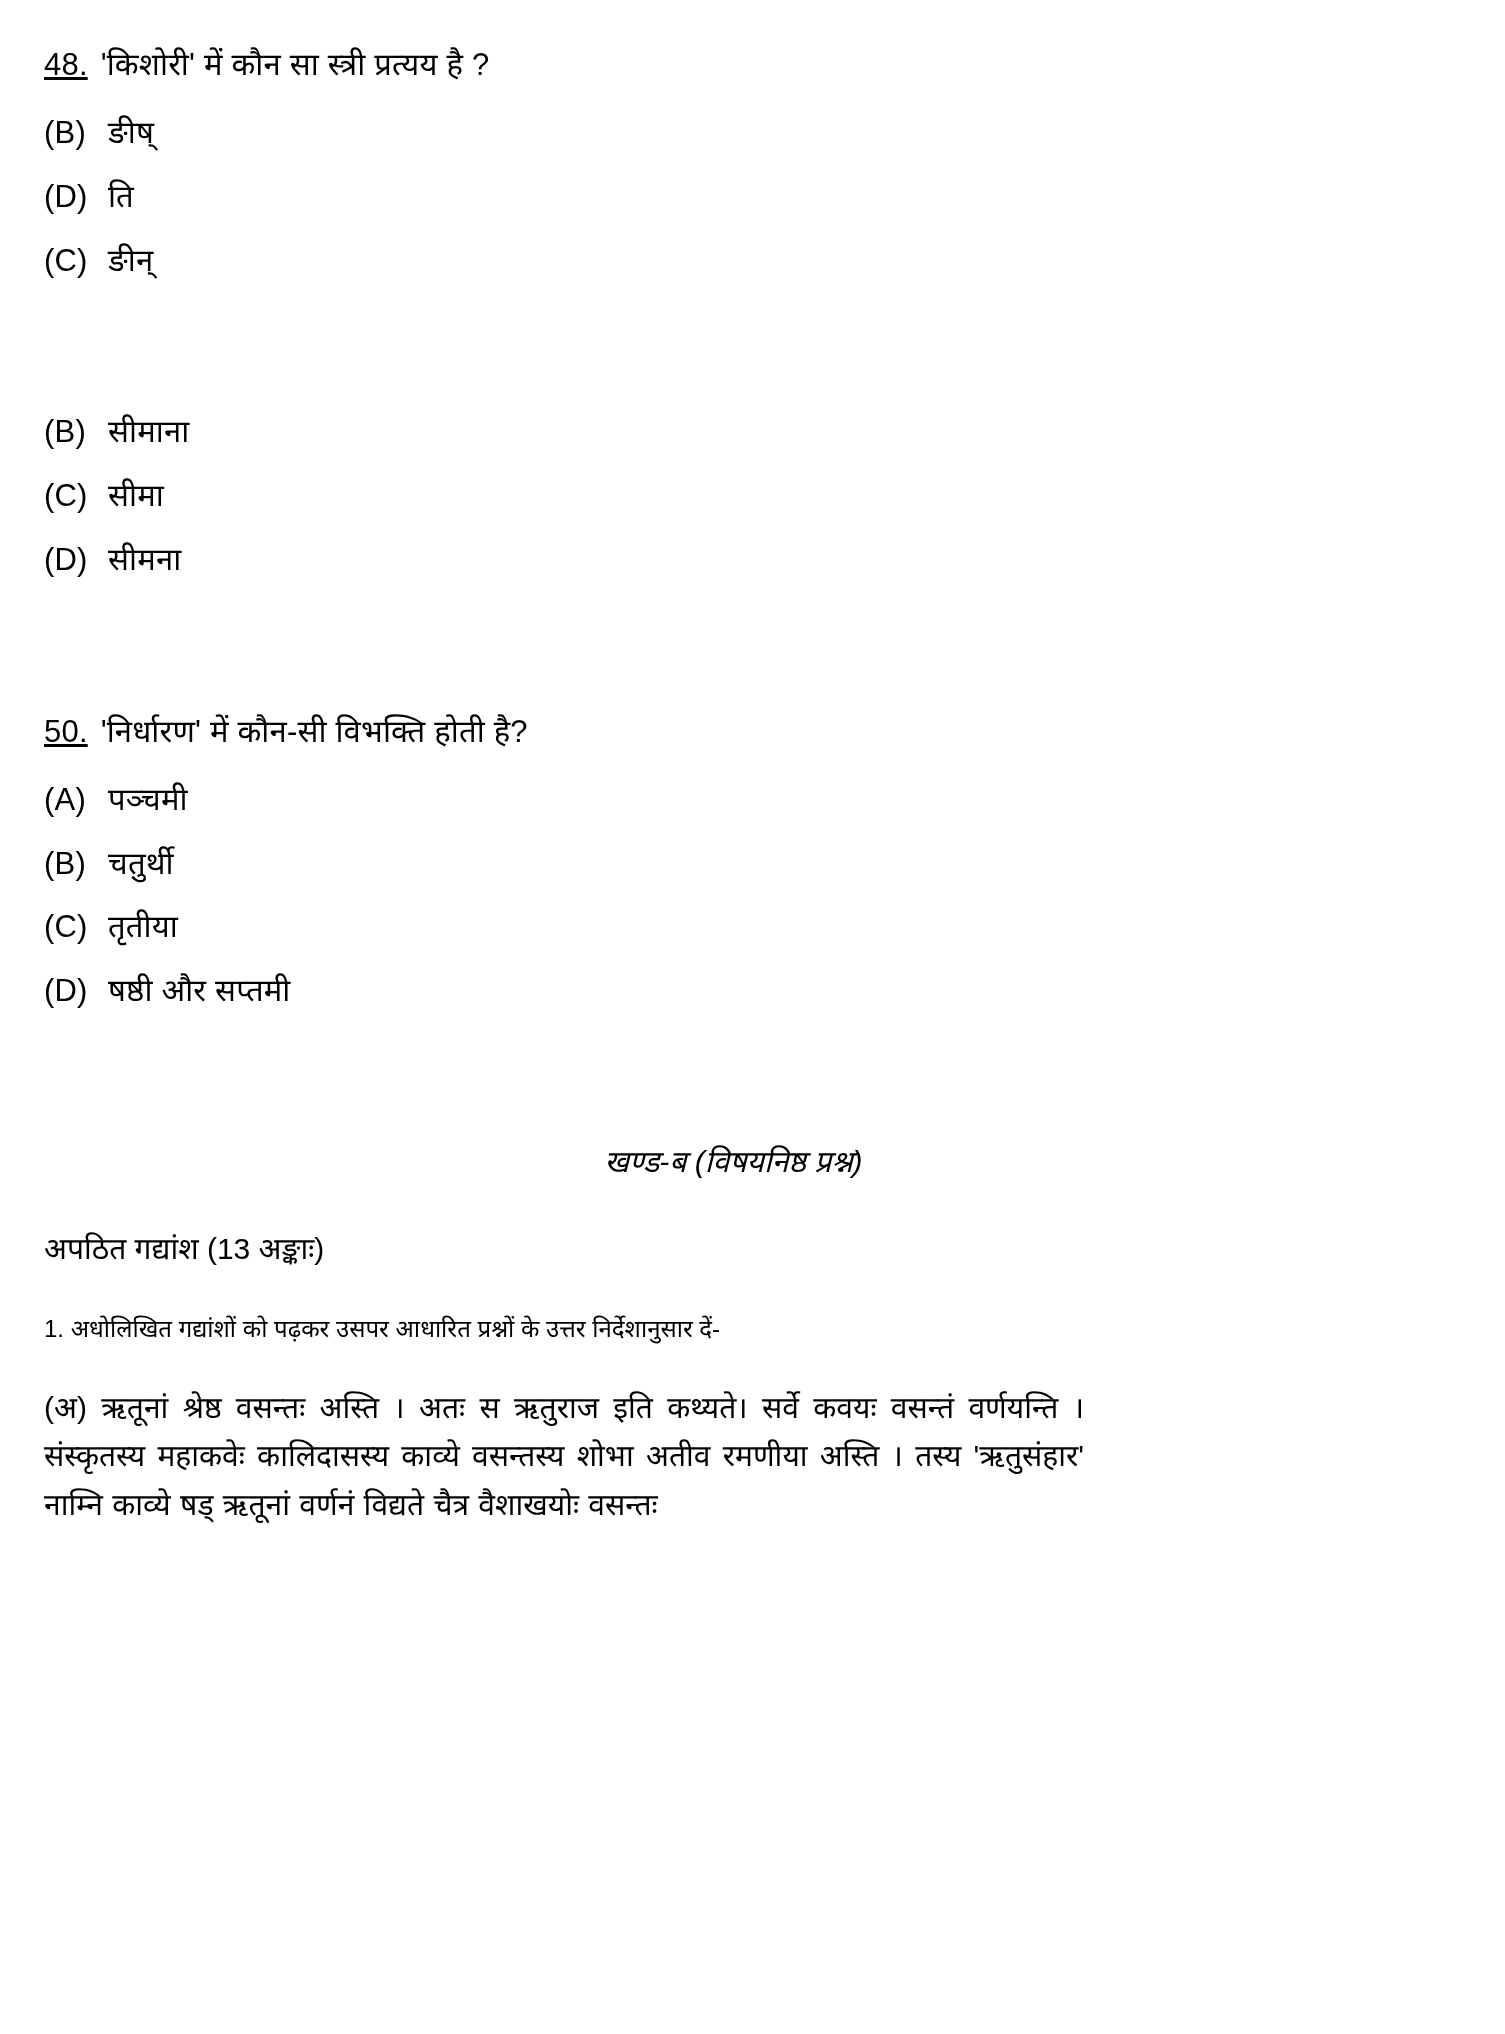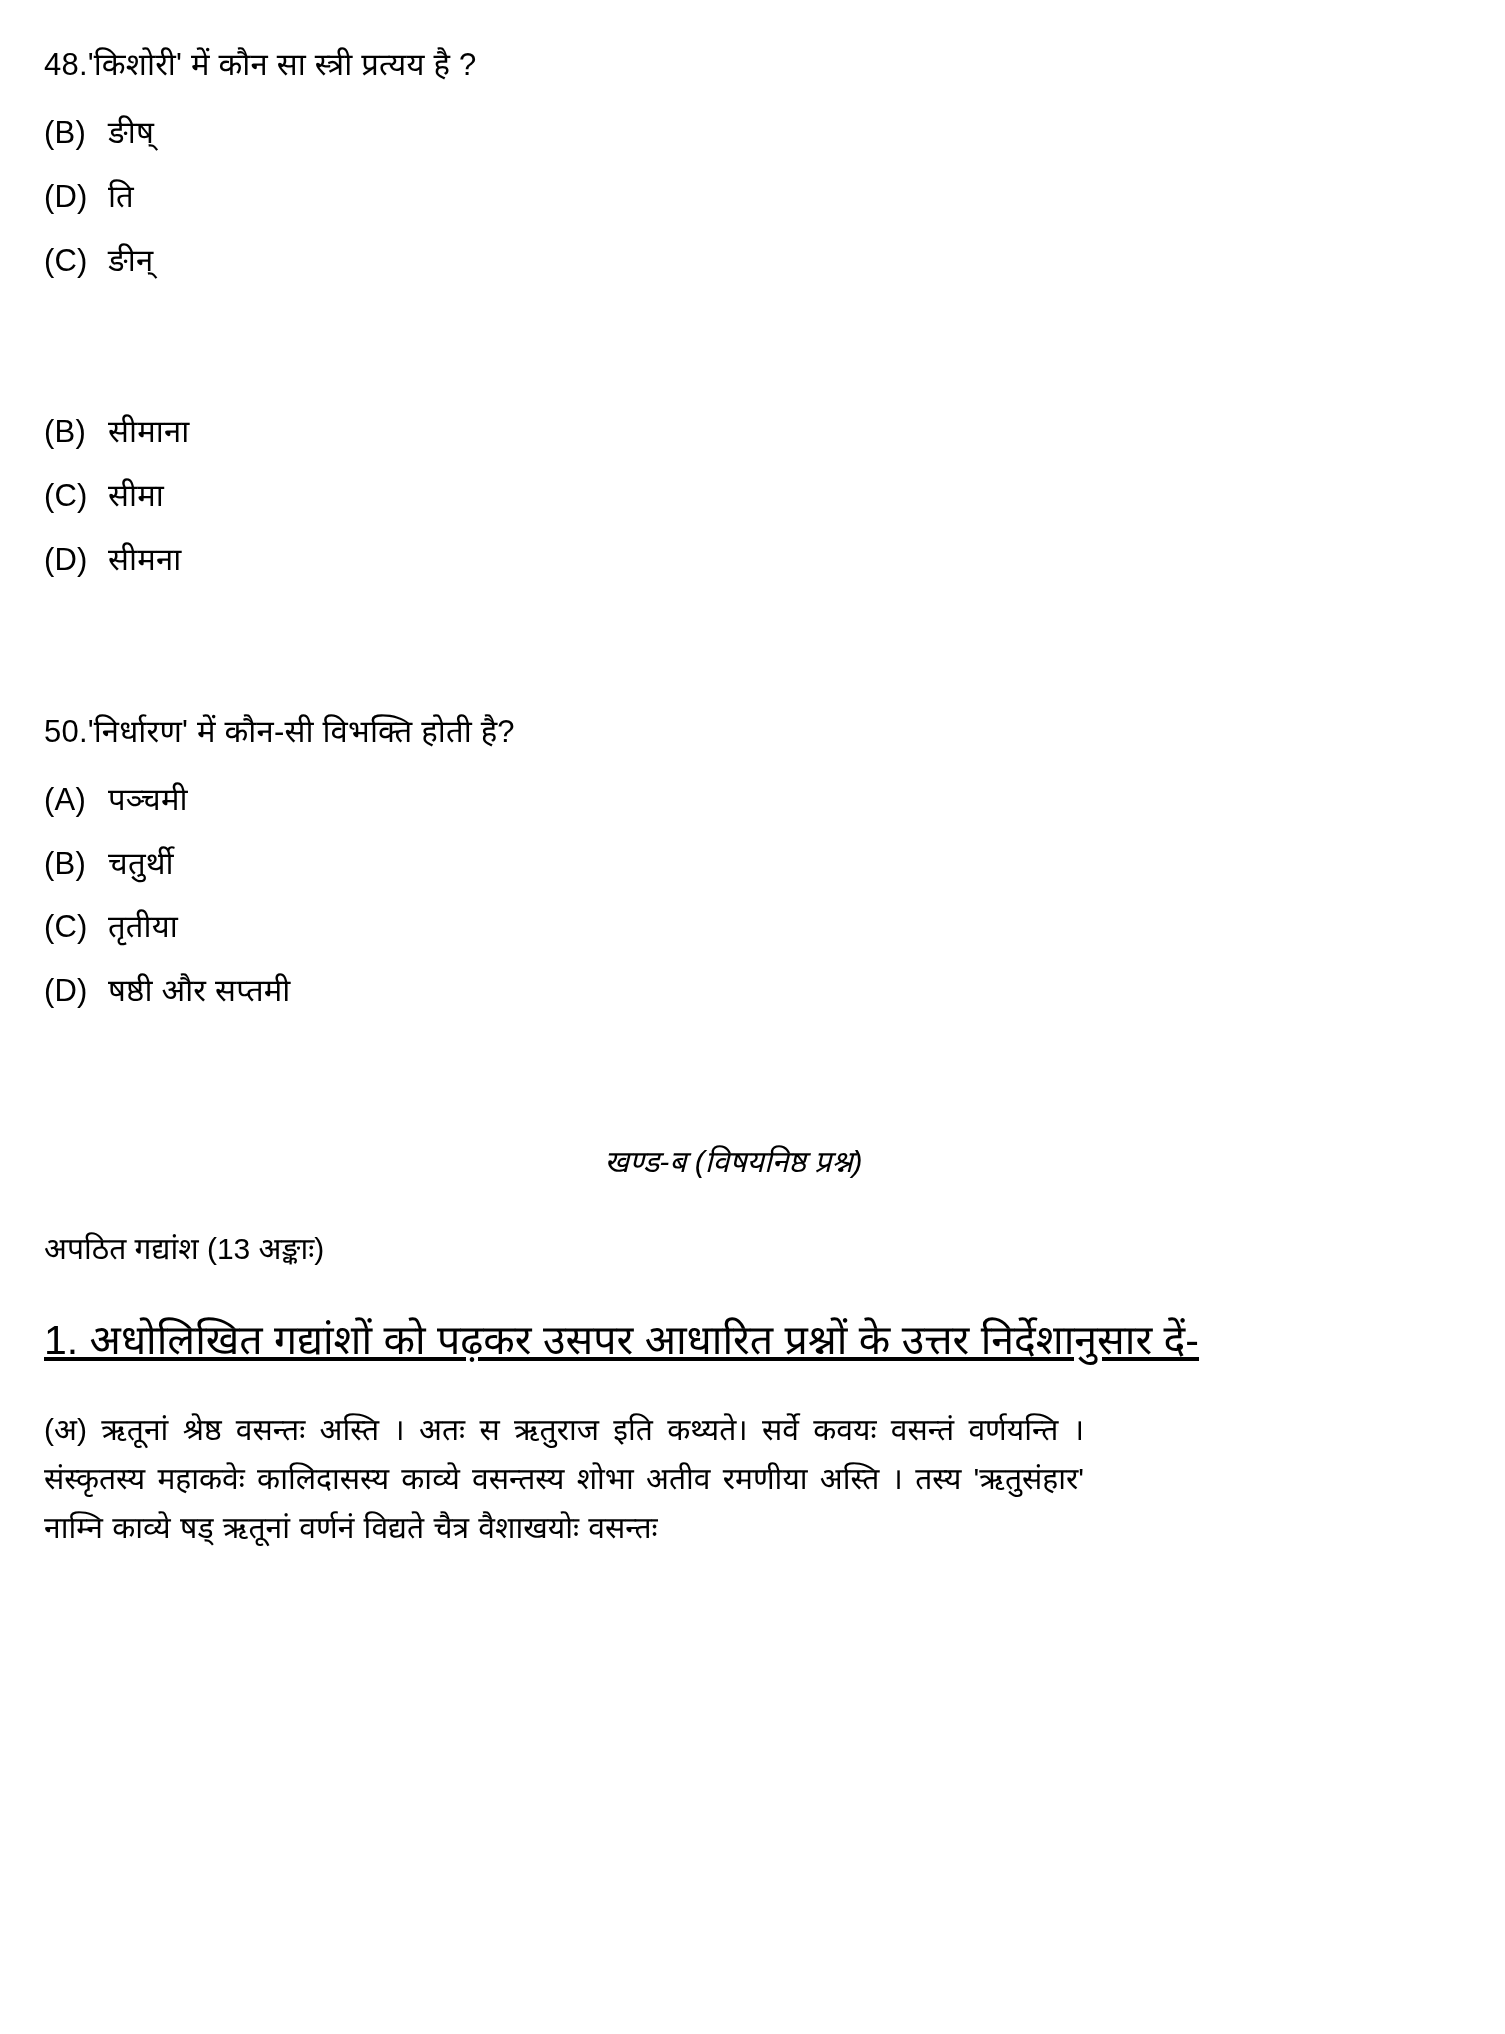--- a/index.html
+++ b/index.html
@@ -26,21 +26,22 @@
     margin-bottom: 52px;
   }
   .q-stem {
     font-size: 31px;
     line-height: 1.35;
     letter-spacing: 0.2px;
     margin: 0 0 26px 0;
     white-space: nowrap;
   }
   .q-stem .qnum {
-    margin-right: 0;
+    margin-right: 13px;
+    text-decoration: underline;
   }
   .opt-row {
     font-size: 31px;
     line-height: 1.35;
     letter-spacing: 0.2px;
     margin: 0 0 22px 0;
     white-space: nowrap;
   }
   .opt-row .opt-key {
     display: inline-block;
@@ -59,25 +60,24 @@
     margin: 0 0 46px 0;
     padding-right: 30px;
     font-style: italic;
   }
   .subsection-heading {
     font-size: 30px;
     line-height: 1.35;
     margin: 0 0 44px 0;
   }
   .instruction-line {
-    font-size: 41px;
+    font-size: 24px;
     line-height: 1.35;
     margin: 0 0 38px 0;
     white-space: nowrap;
-    text-decoration: underline;
   }
   .passage {
     font-size: 30px;
     line-height: 1.62;
     margin: 0;
     text-align: justify;
     text-justify: inter-word;
     width: 1040px;
     word-spacing: 1px;
   }

